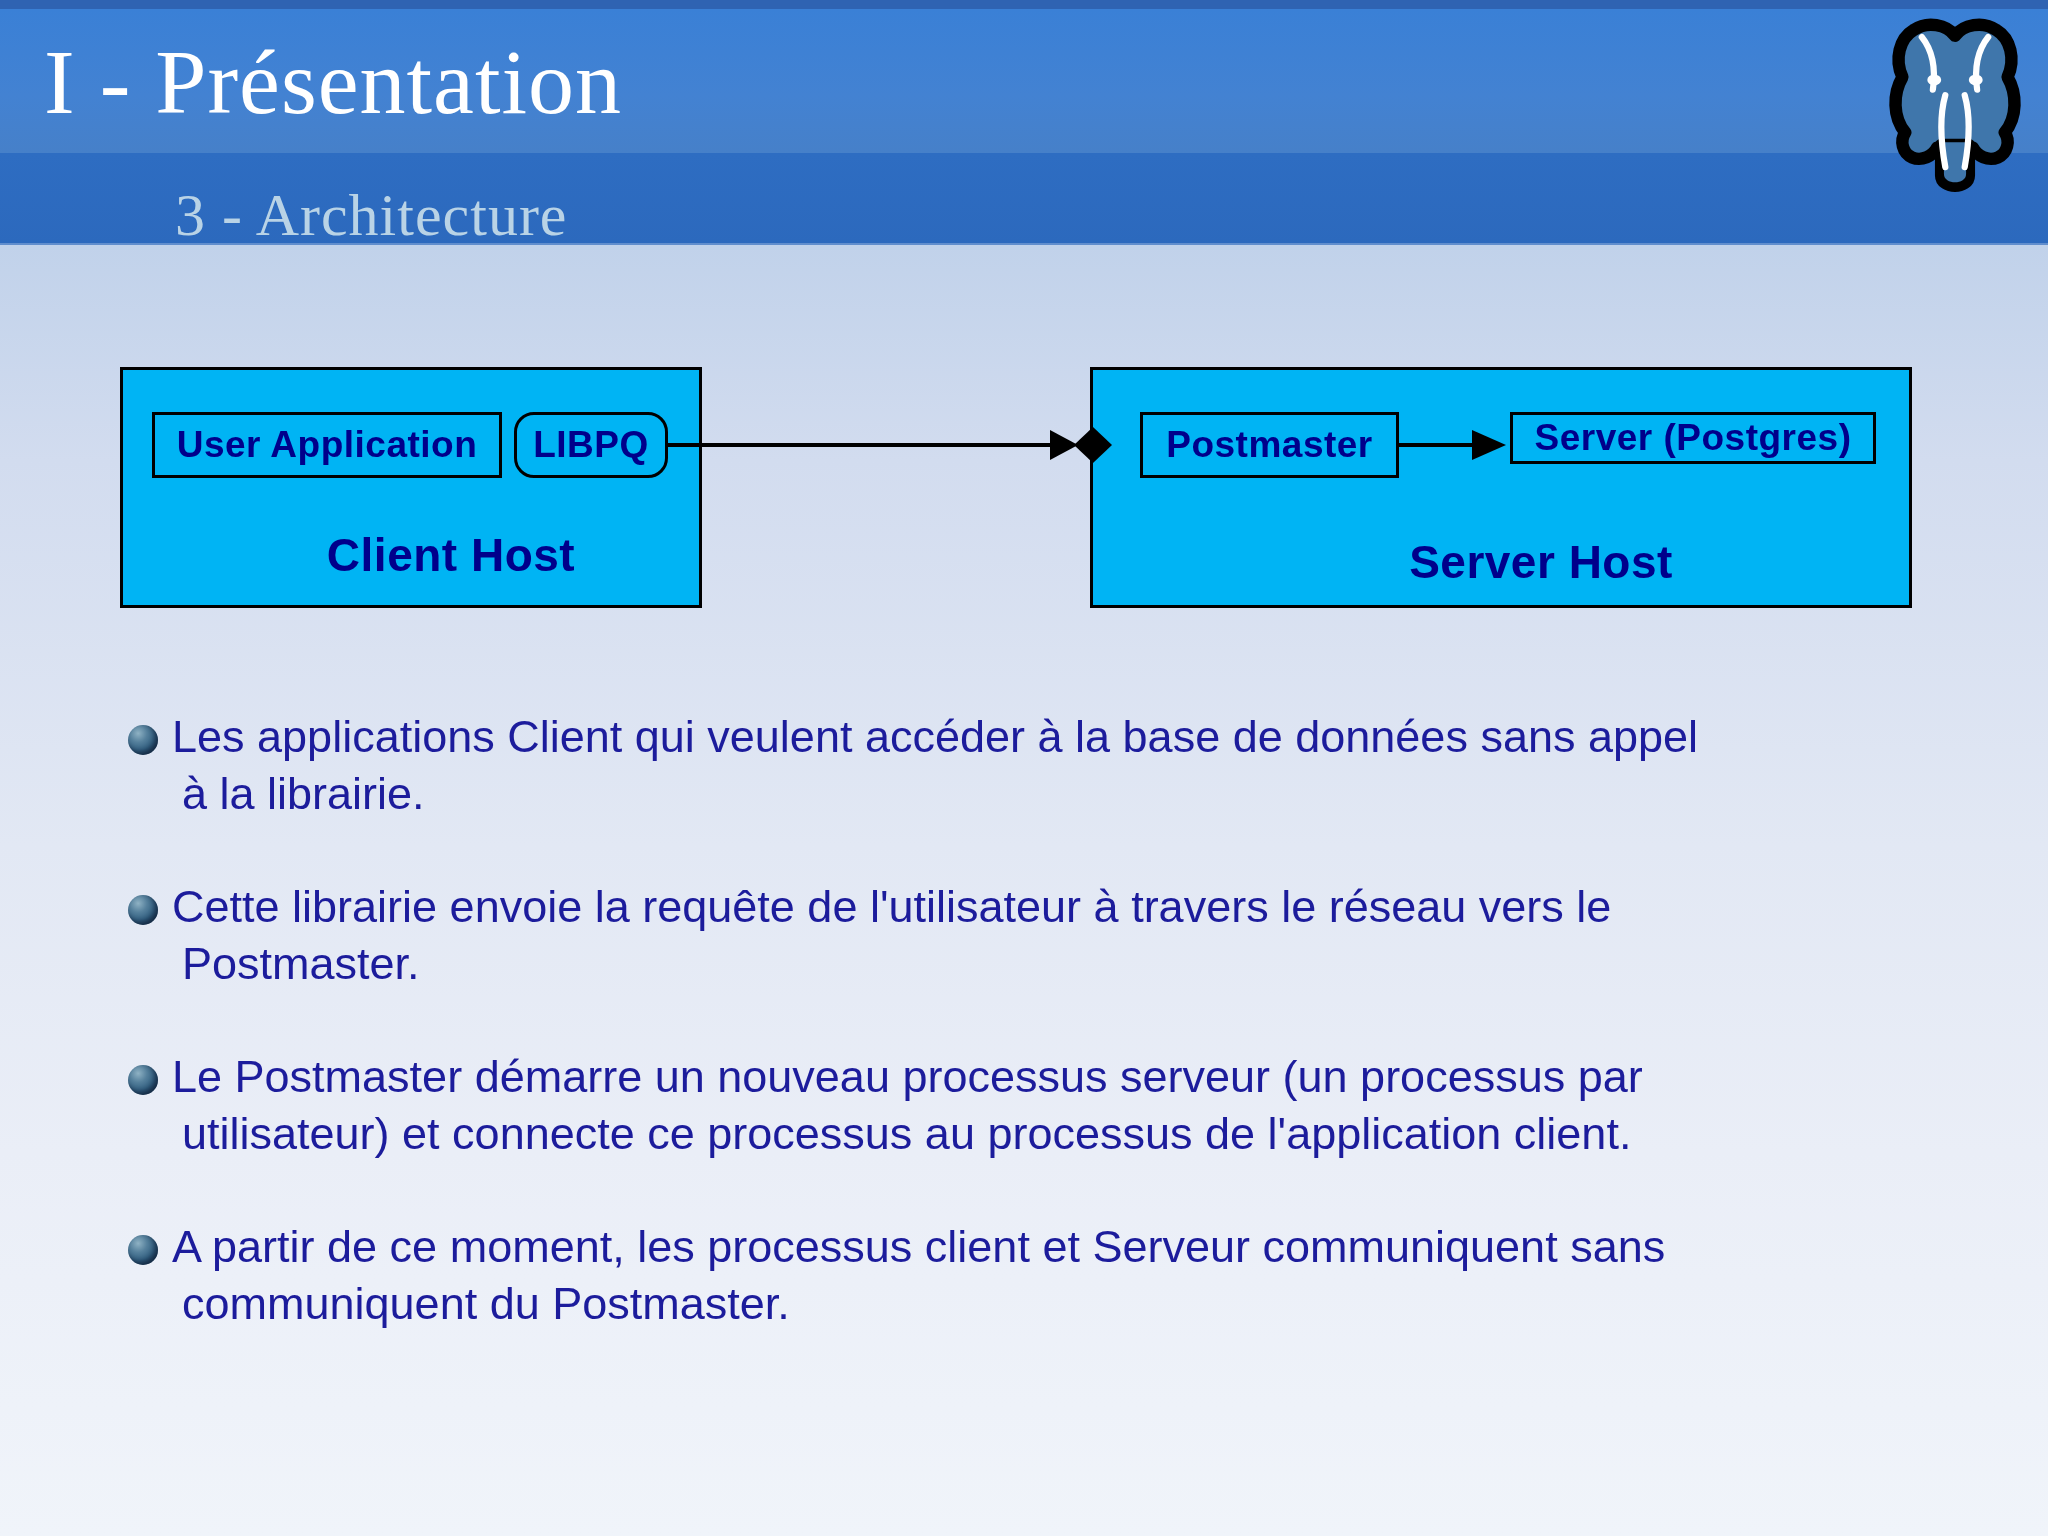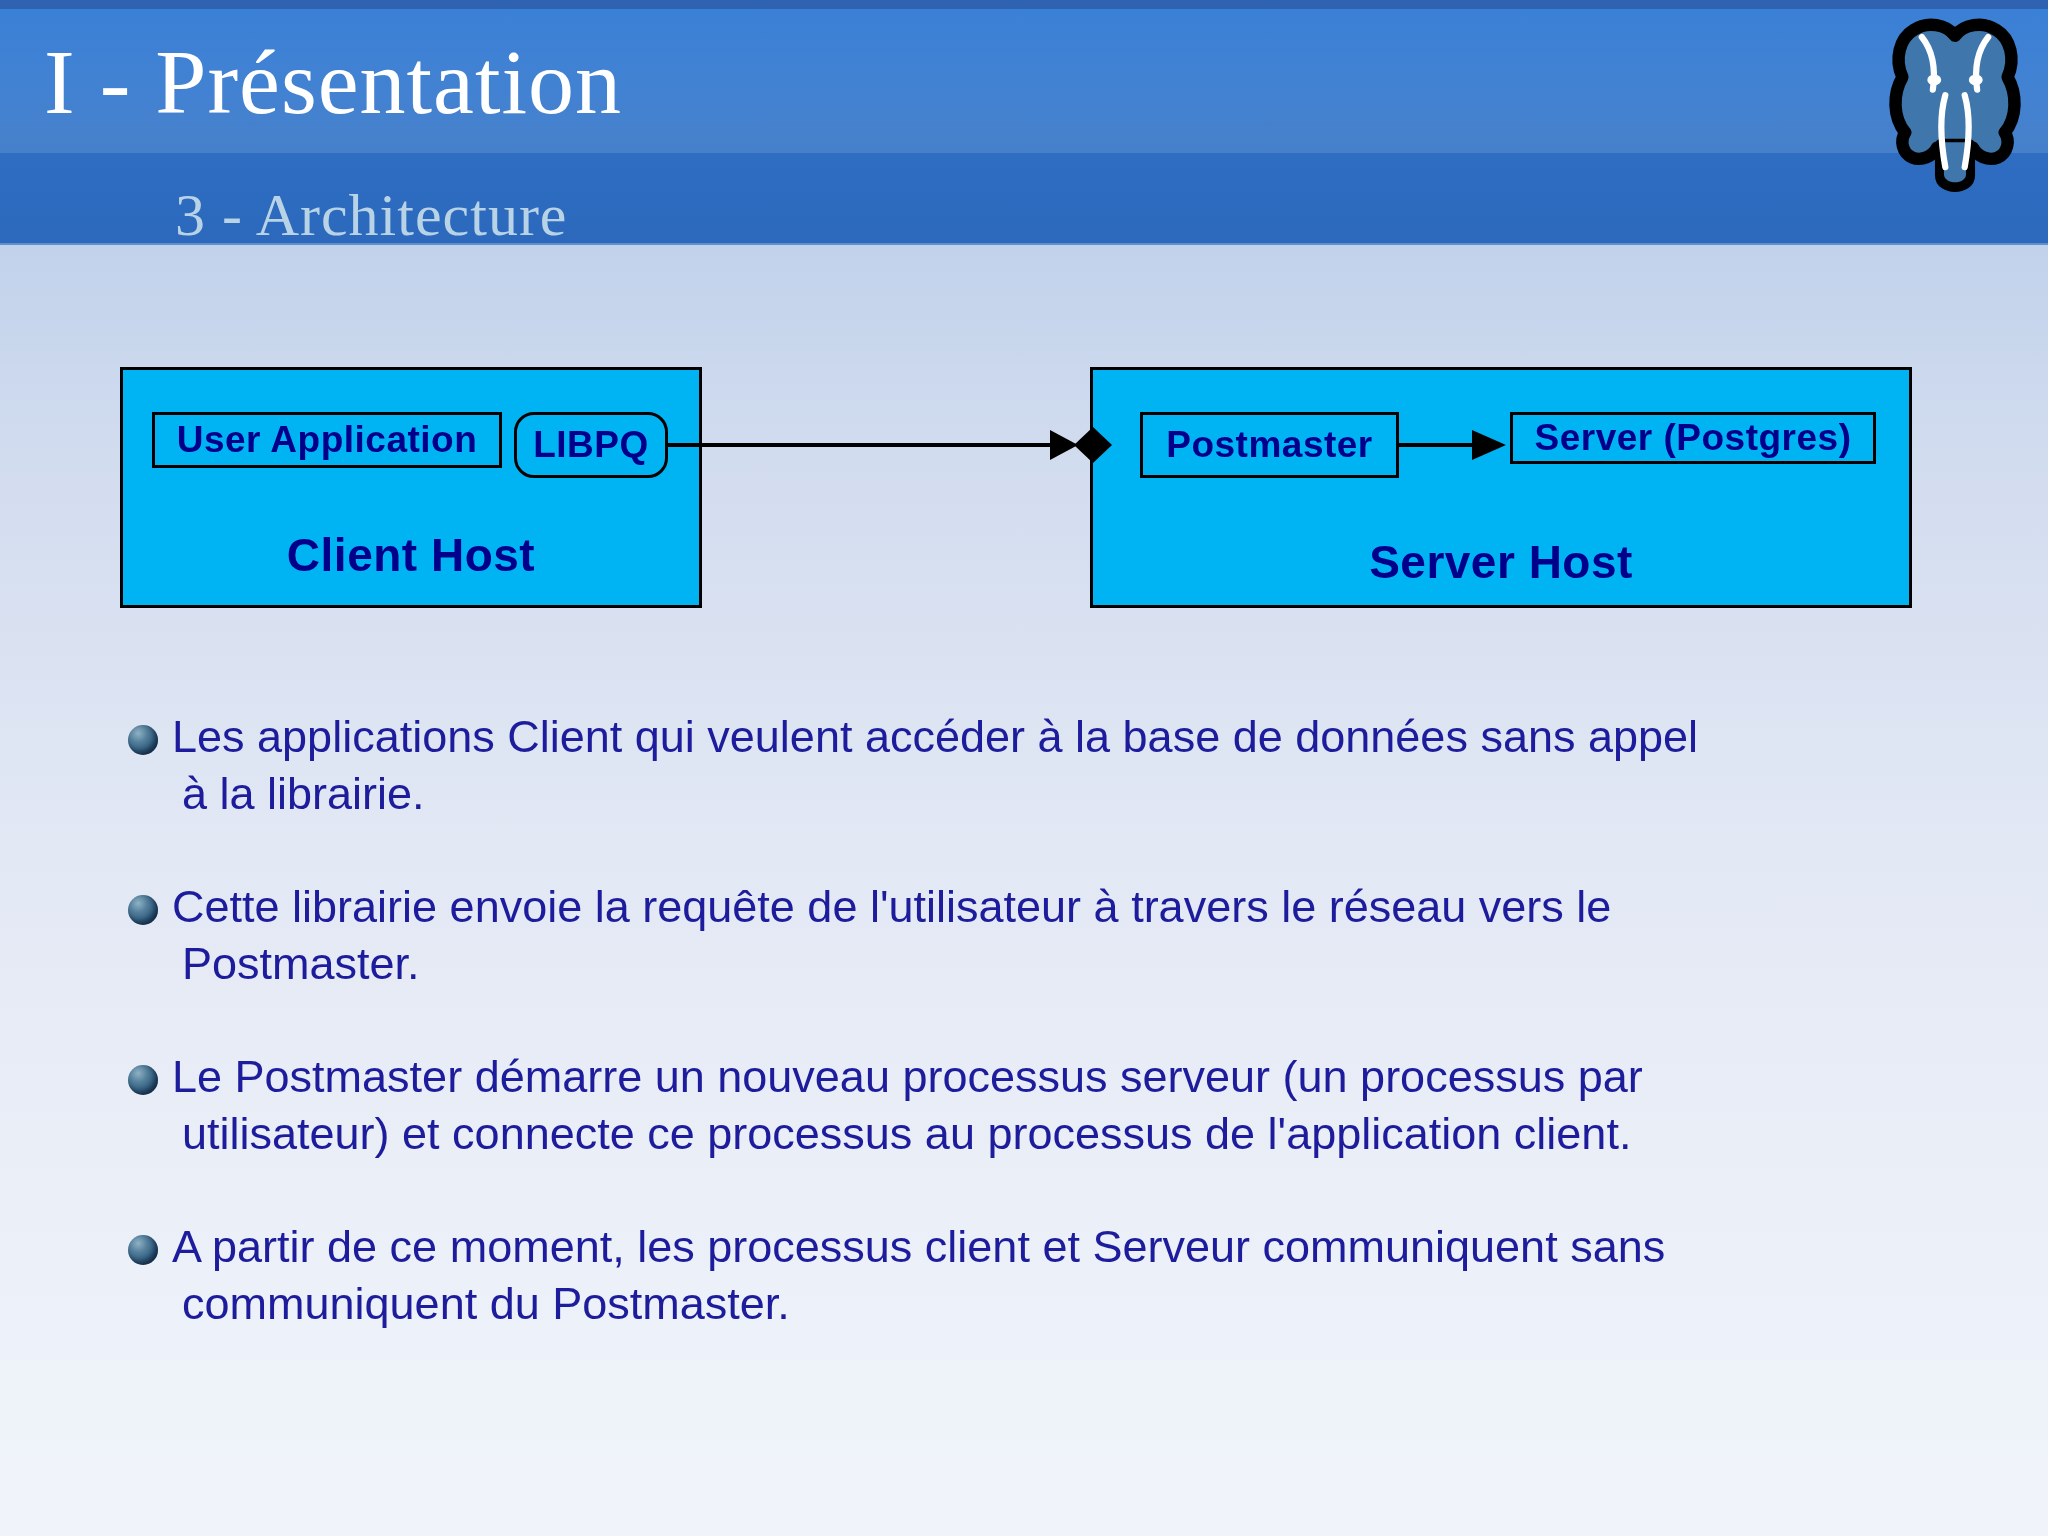--- a/index.html
+++ b/index.html
@@ -31,30 +31,30 @@
     font-family:"Liberation Serif",serif;font-weight:400;
     font-size:60px;line-height:70px;color:#b9d3e6;letter-spacing:1px;
   }
 
   
   .pg-logo{position:absolute;left:1872px;top:12px;width:166px;height:194px;z-index:5;}
 
   
   .diagram{position:absolute;left:0;top:0;width:2048px;height:650px;}
   .host-box{
-    position:absolute;background:#00b4f4;border:3px solid #000;box-sizing:border-box;
+    position:absolute;background:#00b4f4;border:3px solid #000;box-sizing:border-box;padding-left:40px;
   }
   .client-host{left:120px;top:367px;width:582px;height:241px;}
   .server-host{left:1090px;top:367px;width:822px;height:241px;}
   .proc-box{
     position:absolute;background:#00b4f4;border:3px solid #000;box-sizing:border-box;
     display:flex;align-items:center;justify-content:center;
     font-weight:700;font-size:37px;color:#00008b;letter-spacing:.5px;
   }
-  .user-app{left:152px;top:412px;width:350px;height:56px;}
+  .user-app{left:152px;top:412px;width:350px;height:66px;}
   .libpq{left:514px;top:412px;width:154px;height:66px;border-radius:20px;}
   .postmaster{left:1140px;top:412px;width:259px;height:66px;}
   .server-postgres{left:1510px;top:412px;width:366px;height:52px;}
   .host-label{
     position:absolute;width:100%;text-align:center;
     font-weight:700;font-size:46px;color:#00008b;letter-spacing:.5px;
   }
   .client-host .host-label{top:158px;}
   .server-host .host-label{top:165px;}
   .connector-svg{position:absolute;left:0;top:0;width:2048px;height:650px;pointer-events:none;}

